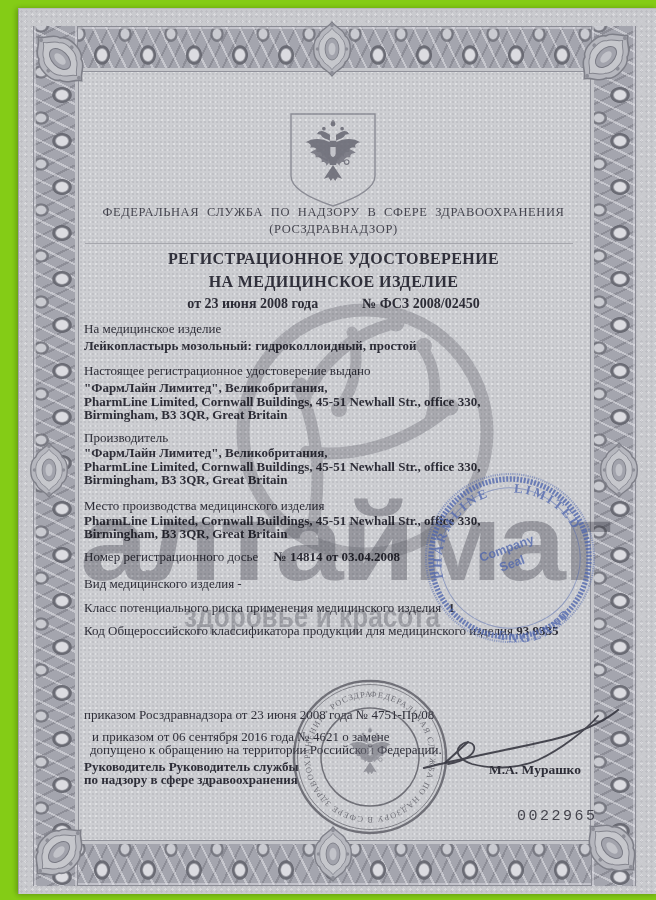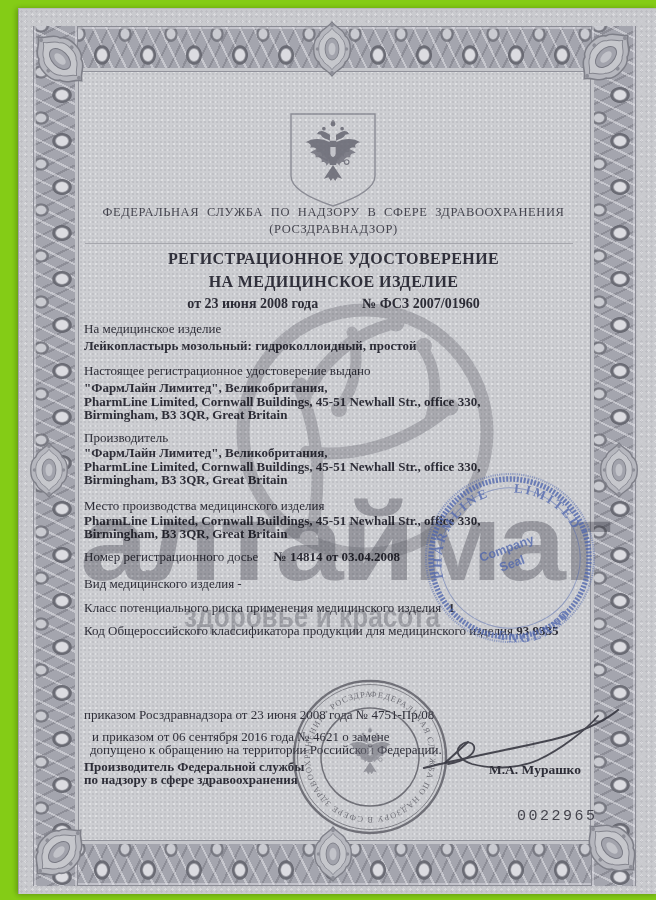--- a/index.html
+++ b/index.html
@@ -141,21 +141,21 @@
       <use href="#eagle" x="12" y="8" width="76" height="76" opacity=".88"></use>
     </svg>
 
     <div class="center-line agency" style="top:205px">ФЕДЕРАЛЬНАЯ СЛУЖБА ПО НАДЗОРУ В СФЕРЕ ЗДРАВООХРАНЕНИЯ</div>
     <div class="center-line agency" style="top:222px">(РОСЗДРАВНАДЗОР)</div>
     <div class="rule"></div>
     <div class="center-line title" style="top:250px">РЕГИСТРАЦИОННОЕ УДОСТОВЕРЕНИЕ</div>
     <div class="center-line title" style="top:273px">НА МЕДИЦИНСКОЕ ИЗДЕЛИЕ</div>
     <div class="dateline">
       <span>от 23 июня 2008 года</span>
-      <span>№  ФСЗ 2007/01960</span>
+      <span>№  ФСЗ 2008/02450</span>
     </div>
 
     <div class="bodytxt">
       <div class="bl" style="top:322px">На медицинское изделие</div>
       <div class="bl b" style="top:339px">Лейкопластырь мозольный: гидроколлоидный, простой</div>
       <div class="bl" style="top:364px">Настоящее регистрационное удостоверение выдано</div>
       <div class="bl b" style="top:381px">"ФармЛайн Лимитед", Великобритания,</div>
       <div class="bl b" style="top:395px">PharmLine Limited, Cornwall Buildings, 45-51 Newhall Str., office 330,</div>
       <div class="bl b" style="top:408px">Birmingham, B3 3QR, Great Britain</div>
       <div class="bl" style="top:431px">Производитель</div>
@@ -177,21 +177,21 @@
       <div class="bl" style="top:624px">
         <span>Код Общероссийского классификатора продукции для медицинского изделия</span>
         <span class="b" style="">93 9335</span>
       </div>
     </div>
 
     <div class="foot">
       <div class="bl" style="top:708px">приказом Росздравнадзора от 23 июня 2008 года № 4751-Пр/08</div>
       <div class="bl" style="top:730px;left:8px">и приказом от 06 сентября 2016 года № 4621 о замене</div>
       <div class="bl" style="top:743px;left:6px">допущено к обращению на территории Российской Федерации.</div>
-      <div class="bl b" style="top:760px">Производитель Федеральной службы</div>
+      <div class="bl b" style="top:760px">Руководитель Руководитель службы</div>
       <div class="bl b" style="top:773px">по надзору в сфере здравоохранения</div>
     </div>
 
     <div class="signer">М.А. Мурашко</div>
     <div class="serial">0022965</div>
     <div class="pencil">13</div>
   </div>
 
   <svg class="wm" width="656" height="900" viewBox="0 0 656 900">
     <g opacity=".40" stroke="#8f8f97" fill="none">

